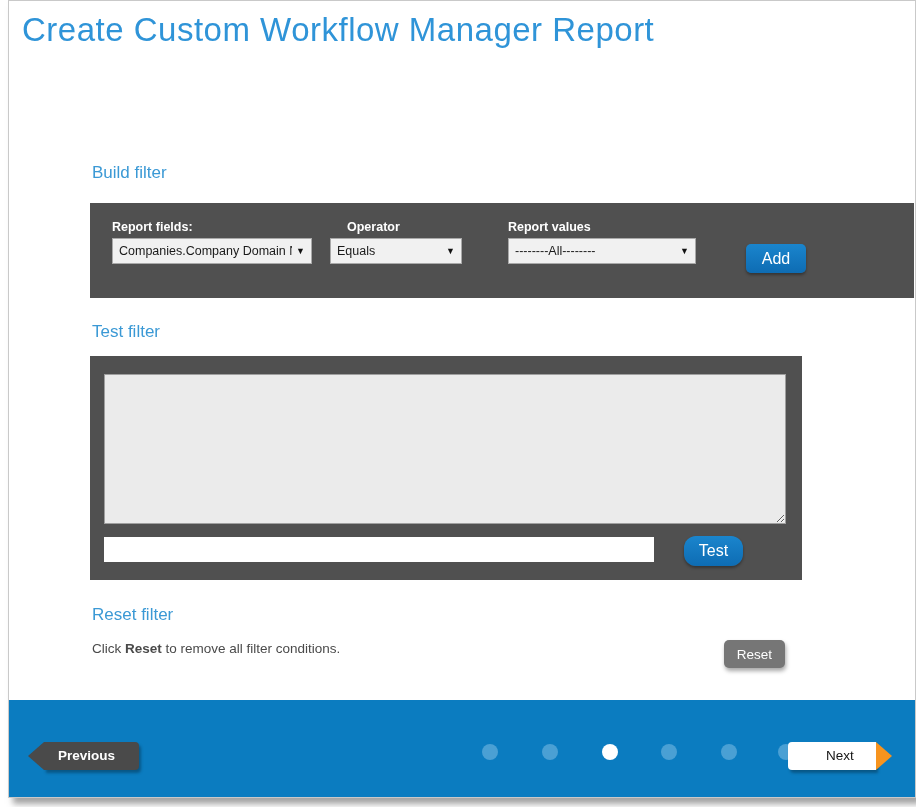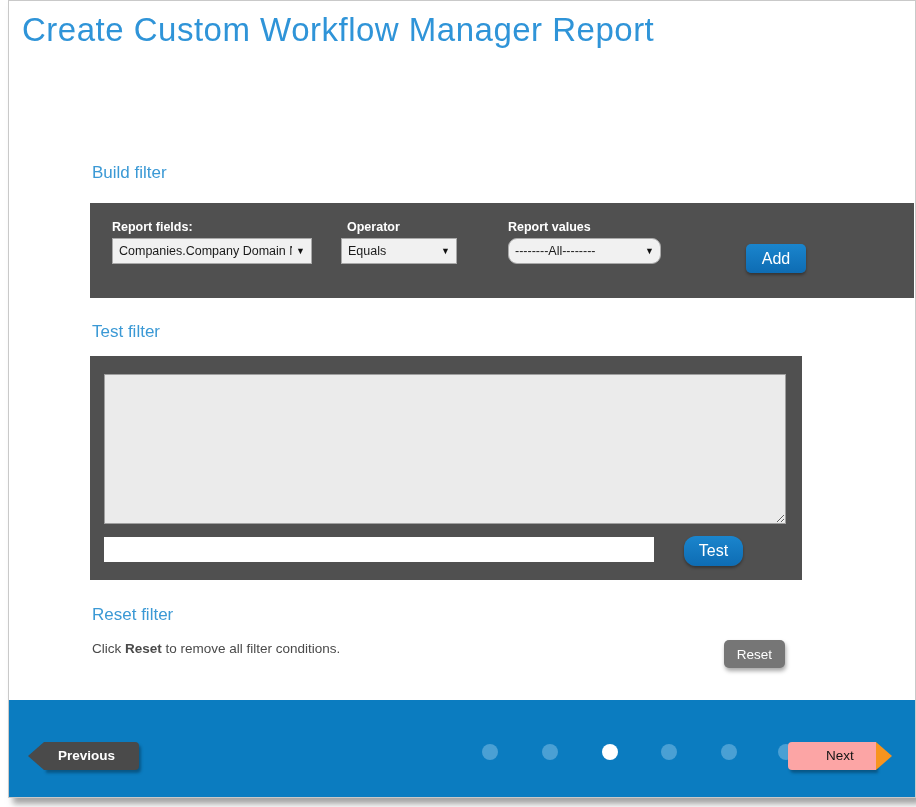--- a/index.html
+++ b/index.html
@@ -56,23 +56,23 @@
   }
   .fake-select .sel-text {
     flex: 1; overflow: hidden; white-space: nowrap;
   }
   .fake-select .sel-arrow {
     font-size: 9px; color: #111; margin-left: 4px;
   }
   #label-fields  { left: 22px;  top: 17px; }
   #select-fields { left: 22px;  top: 35px; width: 200px; }
   #label-operator  { left: 257px; top: 17px; }
-  #select-operator { left: 251px; top: 35px; width: 116px; }
+  #select-operator { left: 240px; top: 35px; width: 132px; }
   #label-values  { left: 418px; top: 17px; }
-  #select-values { left: 418px; top: 35px; width: 153px; border-radius: 9px; }
+  #select-values { left: 418px; top: 35px; width: 188px; }
 
   .btn-blue {
     position: absolute;
     border: none; border-radius: 5px;
     background: linear-gradient(#1a85cd, #0e6cb3);
     color: #ffffff; font-size: 16px;
     font-family: inherit;
     box-shadow: 0 2px 3px rgba(0,0,0,0.35);
     cursor: pointer;
   }
@@ -132,21 +132,21 @@
   }
   #previous-button .arrow-tip-left {
     position: absolute; left: -16px; top: 0;
     width: 0; height: 0;
     border-top: 14px solid transparent;
     border-bottom: 14px solid transparent;
     border-right: 16px solid #4a4a4a;
   }
   #next-button { left: 779px; z-index: 3; }
   #next-button .arrow-body {
-    background: #fca5a5; color: #151515;
+    background: #ffffff; color: #151515;
     height: 28px; line-height: 28px;
     padding: 0 22px 0 38px;
     border-radius: 4px 0 0 4px;
     box-shadow: 2px 3px 3px rgba(0,0,0,0.3);
   }
   #next-button .arrow-tip-right {
     position: absolute; right: -16px; top: 0;
     width: 0; height: 0;
     border-top: 14px solid transparent;
     border-bottom: 14px solid transparent;

